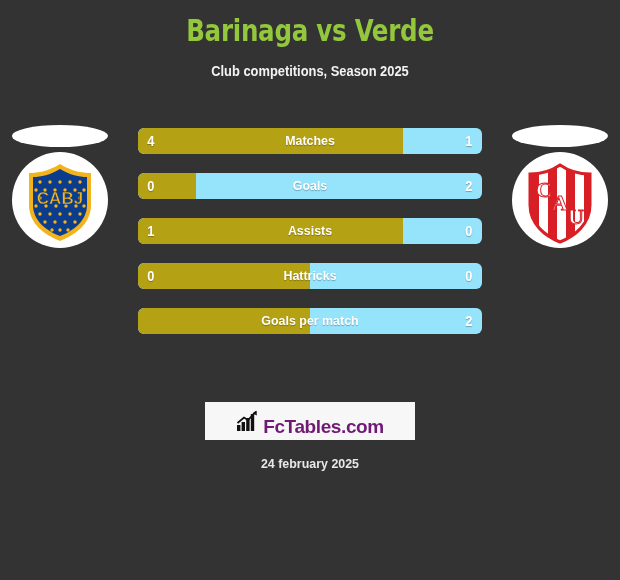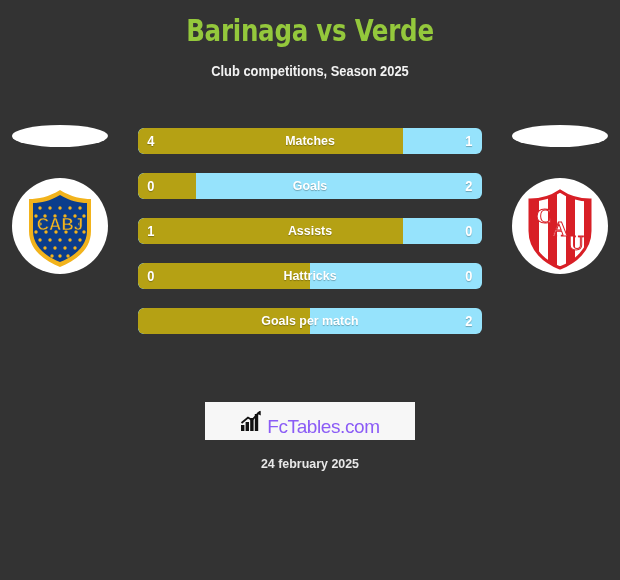--- a/index.html
+++ b/index.html
@@ -63,21 +63,21 @@
     position: absolute;
     top: 5px;
     left: 0;
     width: 96px;
     height: 22px;
     background: #ffffff;
     border-radius: 50%;
   }
   .crest-disc {
     position: absolute;
-    top: 58px;
+    top: 32px;
     left: 0;
     width: 96px;
     height: 96px;
     background: #ffffff;
     border-radius: 50%;
   }
   .crest-disc svg {
     display: block;
     width: 96px;
     height: 96px;
@@ -146,22 +146,22 @@
     height: 38px;
     background: #f7f7f7;
     display: flex;
     align-items: center;
     justify-content: center;
     gap: 5px;
   }
   .brand-icon { display: block; width: 22px; height: 22px; }
   .brand-text {
     font-size: 19px;
-    font-weight: normal;
-    color: #8b5cf6;
+    font-weight: bold;
+    color: #701a75;
     letter-spacing: -0.4px;
     margin-top: 12px;
   }
   .date {
     position: absolute;
     top: 456px;
     left: 0;
     width: 620px;
     text-align: center;
     font-size: 13.5px;

